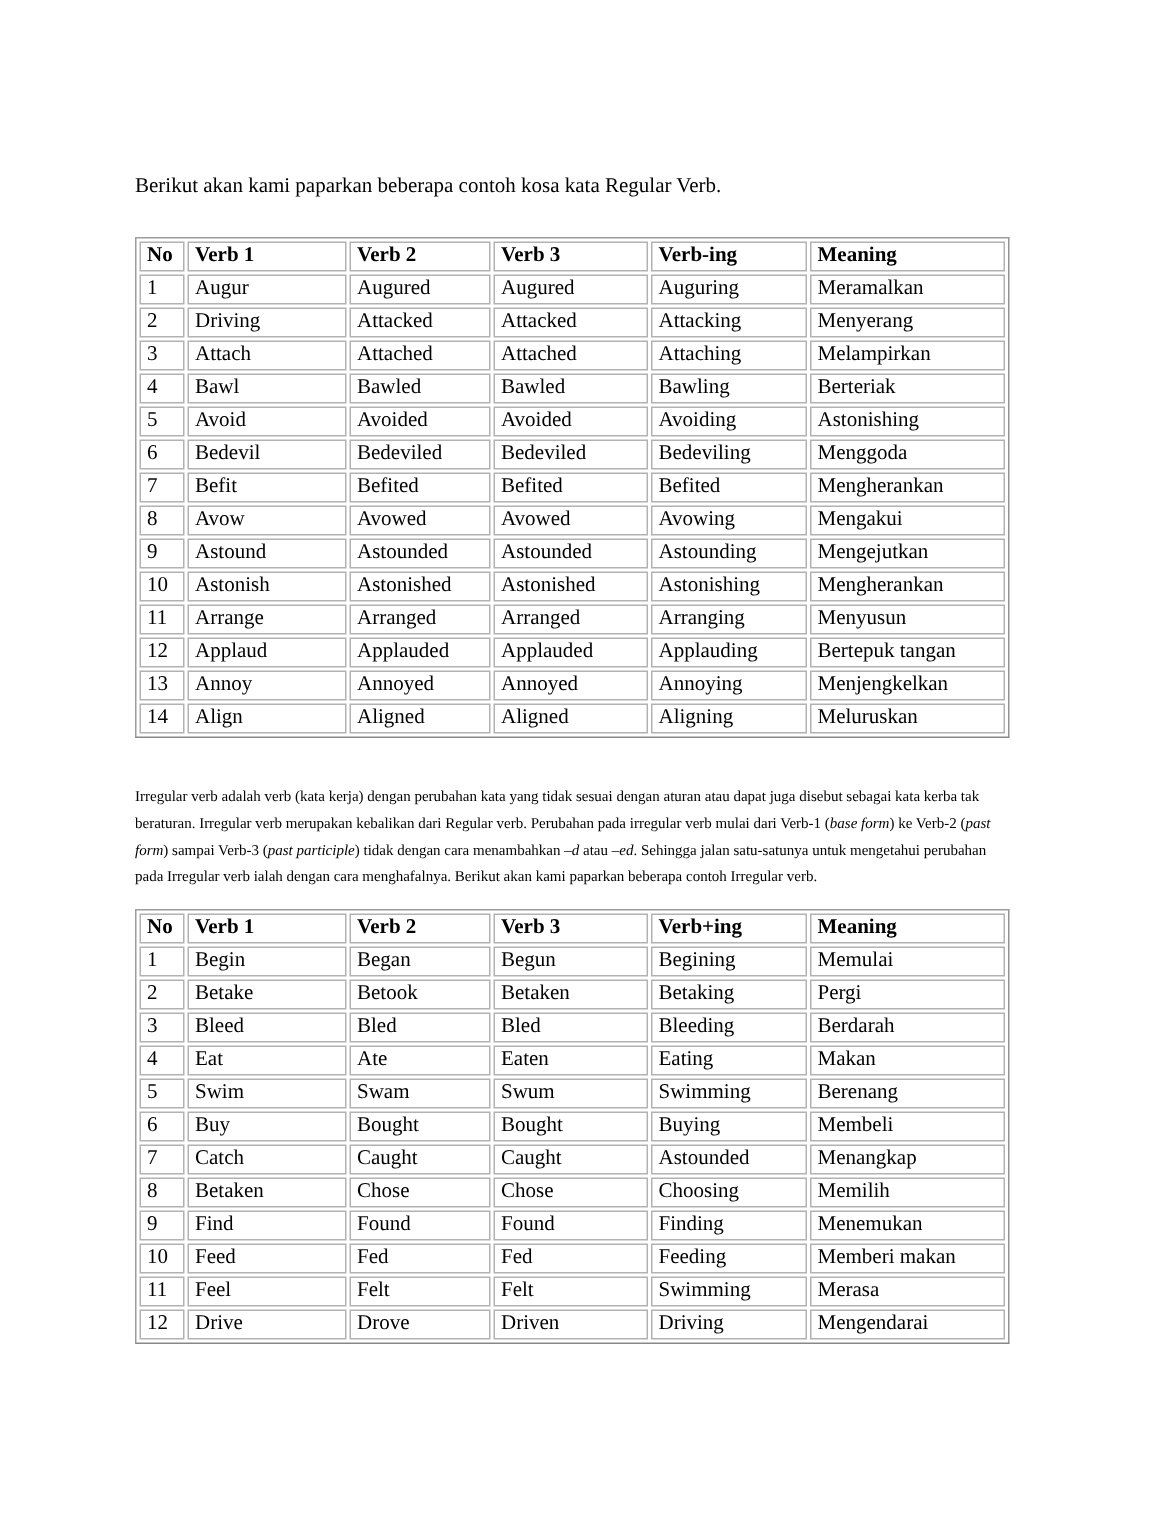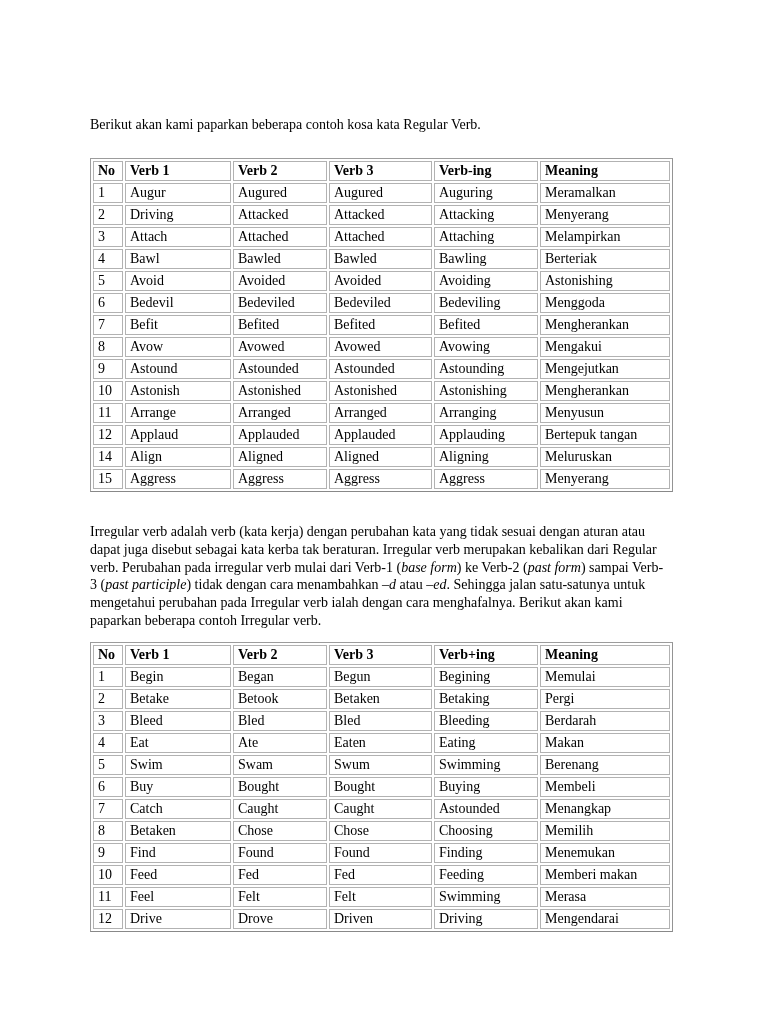--- a/index.html
+++ b/index.html
@@ -41,21 +41,21 @@
     font-size: 14px;
     line-height: 18px;
     vertical-align: middle;
     white-space: nowrap;
     overflow: hidden;
   }
   .verb-table td.th {
     font-weight: bold;
   }
   .body-par {
-    font-size: 14px;
+    font-size: 10px;
     line-height: 17.8px;
     width: 580px;
     margin: 31px 0 12px 0;
   }
 </style>
 </head>
 <body>
 
 <div class="page">
   <div class="content">
@@ -170,34 +170,34 @@
           </tr>
           <tr>
             <td>12</td>
             <td>Applaud</td>
             <td>Applauded</td>
             <td>Applauded</td>
             <td>Applauding</td>
             <td>Bertepuk tangan</td>
           </tr>
           <tr>
+            <td>13</td>
+            <td>Annoy</td>
+            <td>Annoyed</td>
+            <td>Annoyed</td>
+            <td>Annoying</td>
+            <td>Menjengkelkan</td>
+          </tr>
+          <tr>
             <td>14</td>
             <td>Align</td>
             <td>Aligned</td>
             <td>Aligned</td>
             <td>Aligning</td>
             <td>Meluruskan</td>
-          </tr>
-          <tr>
-            <td>15</td>
-            <td>Aggress</td>
-            <td>Aggress</td>
-            <td>Aggress</td>
-            <td>Aggress</td>
-            <td>Menyerang</td>
           </tr>
         </tbody>
     </table>
 
     <p class="body-par"><span>Irregular verb adalah verb (kata kerja) dengan perubahan kata yang tidak sesuai dengan aturan atau dapat juga disebut sebagai kata kerba tak beraturan. Irregular verb merupakan kebalikan dari Regular verb. Perubahan pada irregular verb mulai dari Verb-1 (</span><i>base form</i><span>) ke Verb-2 (</span><i>past form</i><span>) sampai Verb-3 (</span><i>past participle</i><span>) tidak dengan cara menambahkan </span><i>–d</i><span> atau </span><i>–ed</i><span>. Sehingga jalan satu-satunya untuk mengetahui perubahan pada Irregular verb ialah dengan cara menghafalnya. Berikut akan kami paparkan beberapa contoh Irregular verb.</span></p>
 
     <table class="verb-table">
       <colgroup>
         <col style="width:30px">
         <col style="width:106px">

